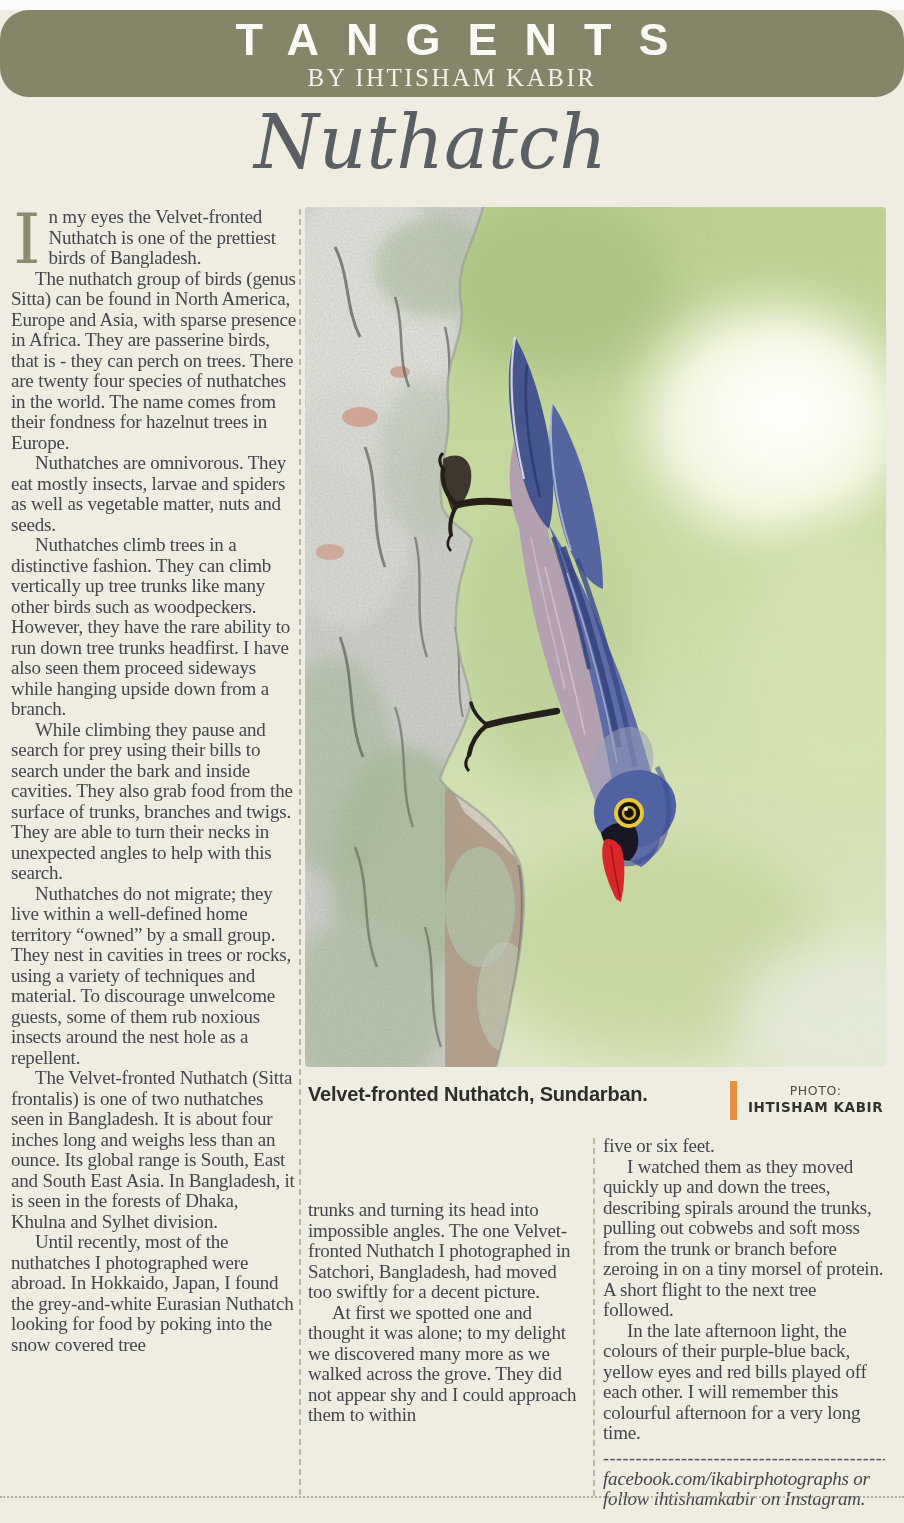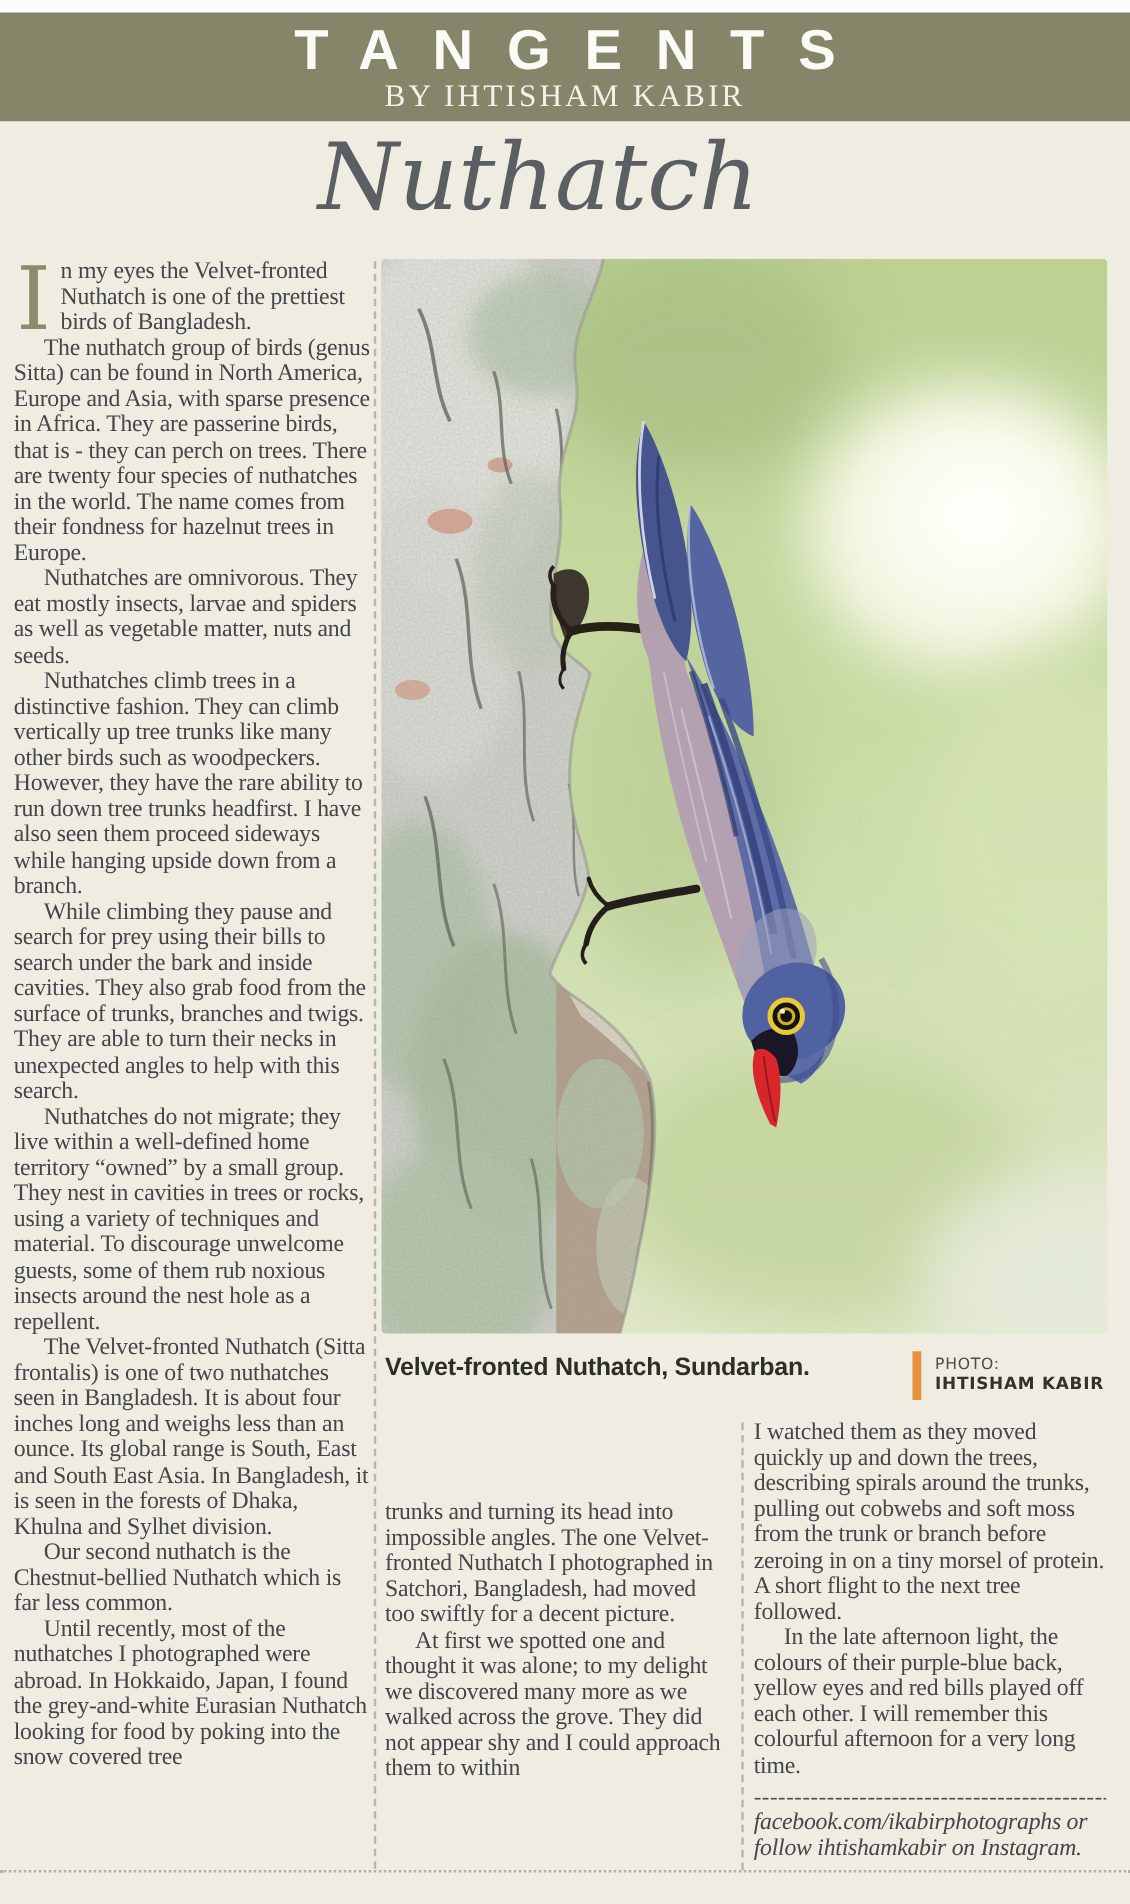--- a/index.html
+++ b/index.html
@@ -1,36 +1,36 @@
 <!DOCTYPE html>
 <html style="--banner: #85856a; --accent_orange: #e8913c; --drop_cap: #8b8b6d;"><head>
 <meta charset="utf-8">
 <style>
   html,body { margin:0; padding:0; }
   body { width:904px; height:1523px; background:#efece1; font-family:"Liberation Serif","DejaVu Serif",serif; color:#45464b; position:relative; overflow:hidden; }
   .top-strip { position:absolute; left:0; top:0; width:904px; height:10px; background:#fcfcfa; }
-  .banner { position:absolute; left:0; top:10px; width:904px; height:87px; background:var(--banner,#85856a); text-align:center; }
+  .banner { position:absolute; left:0; top:10px; width:904px; height:87px; background:var(--banner,#85856a); text-align:center;border-radius:29px; }
   .masthead-title { margin:0; padding-top:7px; font-family:"Liberation Sans",sans-serif; font-weight:bold; font-size:45px; line-height:1.0; letter-spacing:0.60em; padding-left:0.60em; color:#fbfbf5; }
   .masthead-byline { margin:2px; font-size:25px; line-height:1.15; letter-spacing:2.5px; color:#f3f2e8; }
   .headline { position:absolute; top:100px; left:0; width:861px; margin:0; text-align:center; font-family:"DejaVu Serif",serif; font-style:italic; font-weight:normal; font-size:74px; line-height:1.15; color:#5b5e63; }
   .col { position:absolute; font-size:19px; line-height:20.5px; letter-spacing:-0.2px; text-align:left; }
   .col p { margin:0; text-indent:24px; }
   .col [data-first-flush] p:first-child { text-indent:0; }
   .col-left  { left:11px;  top:207px; width:286px; height:1290px; }
   .col-mid   { left:308px; top:1200px; width:273px; height:362px; }
   .col-right { left:603px; top:1136px; width:282px; height:362px; }
   .lead { text-indent:0 !important; }
   .dropcap { float:left; font-family:"DejaVu Serif",serif; font-size:70px; line-height:56px; padding:4px 8px 0 2px; color:var(--drop_cap,#8b8b6d); }
   .vsep { position:absolute; width:0; border-left:2px dashed #aeab9d; opacity:.8; }
   .sep-left { left:299px; top:209px; height:1286px; }
   .sep-mid  { left:593px; top:1138px; height:358px; }
   .photo-wrap { position:absolute; left:305px; top:207px; width:581px; height:860px; border-radius:4px; overflow:hidden; }
   .photo-wrap svg { display:block; }
   .caption { position:absolute; left:308px; top:1083px; width:415px; margin:0; font-family:"Liberation Sans",sans-serif; font-weight:bold; font-size:20px; letter-spacing:-0.2px; color:#2d2d2a; }
-  .credit { position:absolute; left:730px; top:1081px; display:flex; gap:11px; }
+  .credit { position:absolute; left:730px; top:1081px; display:flex; gap:11px;text-align:center; }
   .credit-bar { width:7px; height:39px; background:var(--accent_orange,#e8913c); }
   .credit-text { font-family:"DejaVu Sans","Liberation Sans",sans-serif; font-size:12.5px; line-height:17px; letter-spacing:0.6px; color:#4c4c46; padding-top:1px; }
   .credit-name { font-weight:bold; font-size:13.5px; color:#33332e; }
   .divider { color:#515257; font-size:18px; line-height:15px; margin-top:7px; white-space:nowrap; overflow:hidden; width:100%; letter-spacing:0.5px; }
   .social { font-style:italic; text-indent:0 !important; margin-top:3px !important; }
   .page-rule { position:absolute; left:0; top:1496px; width:904px; height:0; border-top:2px dotted #b3b0a3; }
 </style>
 </head>
 <body>
 
@@ -45,21 +45,20 @@
 
 <div class="col col-left">
   <p class="lead"><span class="dropcap">I</span><span>n my eyes the Velvet-fronted Nuthatch is one of the prettiest birds of Bangladesh.</span></p>
   <div>
       <p>The nuthatch group of birds (genus Sitta) can be found in North America, Europe and Asia, with sparse presence in Africa. They are passerine birds, that is - they can perch on trees. There are twenty four species of nuthatches in the world. The name comes from their fondness for hazelnut trees in Europe.</p>
       <p>Nuthatches are omnivorous. They eat mostly insects, larvae and spiders as well as vegetable matter, nuts and seeds.</p>
       <p>Nuthatches climb trees in a distinctive fashion. They can climb vertically up tree trunks like many other birds such as woodpeckers. However, they have the rare ability to run down tree trunks headfirst. I have also seen them proceed sideways while hanging upside down from a branch.</p>
       <p>While climbing they pause and search for prey using their bills to search under the bark and inside cavities. They also grab food from the surface of trunks, branches and twigs. They are able to turn their necks in unexpected angles to help with this search.</p>
       <p>Nuthatches do not migrate; they live within a well-defined home territory “owned” by a small group. They nest in cavities in trees or rocks, using a variety of techniques and material. To discourage unwelcome guests, some of them rub noxious insects around the nest hole as a repellent.</p>
       <p>The Velvet-fronted Nuthatch (Sitta frontalis) is one of two nuthatches seen in Bangladesh. It is about four inches long and weighs less than an ounce. Its global range is South, East and South East Asia. In Bangladesh, it is seen in the forests of Dhaka, Khulna and Sylhet division.</p>
-      <p>Our second nuthatch is the Chestnut-bellied Nuthatch which is far less common.</p>
       <p>Until recently, most of the nuthatches I photographed were abroad. In Hokkaido, Japan, I found the grey-and-white Eurasian Nuthatch looking for food by poking into the snow covered tree</p>
     </div>
 </div>
 
 <div class="vsep sep-left"></div>
 
 <figure class="photo-wrap" style="margin:0;">
   <svg width="581" height="860" viewBox="0 0 581 860" role="img" aria-label="Velvet-fronted Nuthatch clinging head-down to a lichen-covered tree trunk against a blurred green background">
     <defs>
       <linearGradient id="bgG" x1="0" y1="0" x2="0" y2="1">
@@ -182,20 +181,21 @@
 
 <div class="col col-mid">
   <div data-first-flush="">
       <p>trunks and turning its head into impossible angles. The one Velvet-fronted Nuthatch I photographed in Satchori, Bangladesh, had moved too swiftly for a decent picture.</p>
       <p>At first we spotted one and thought it was alone; to my delight we discovered many more as we walked across the grove. They did not appear shy and I could approach them to within</p>
     </div>
 </div>
 
 <div class="col col-right">
   <div data-first-flush="">
+      <p>five or six feet.</p>
       <p>I watched them as they moved quickly up and down the trees, describing spirals around the trunks, pulling out cobwebs and soft moss from the trunk or branch before zeroing in on a tiny morsel of protein. A short flight to the next tree followed.</p>
       <p>In the late afternoon light, the colours of their purple-blue back, yellow eyes and red bills played off each other. I will remember this colourful afternoon for a very long time.</p>
     </div>
   <div class="divider">----------------------------------------------</div>
   <p class="social">facebook.com/ikabirphotographs or follow ihtishamkabir on Instagram.</p>
 </div>
 
 <div class="page-rule"></div>
 
 </body></html>

